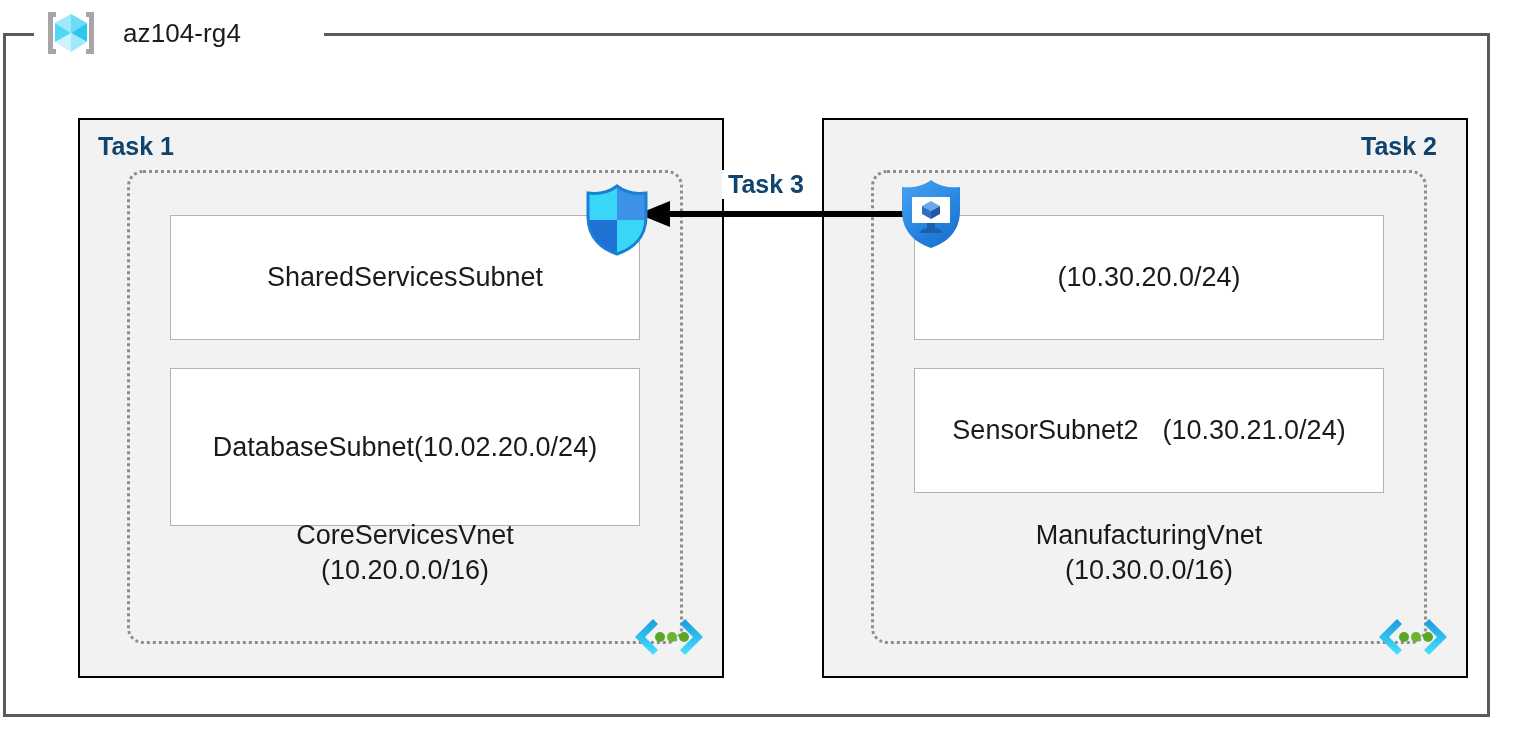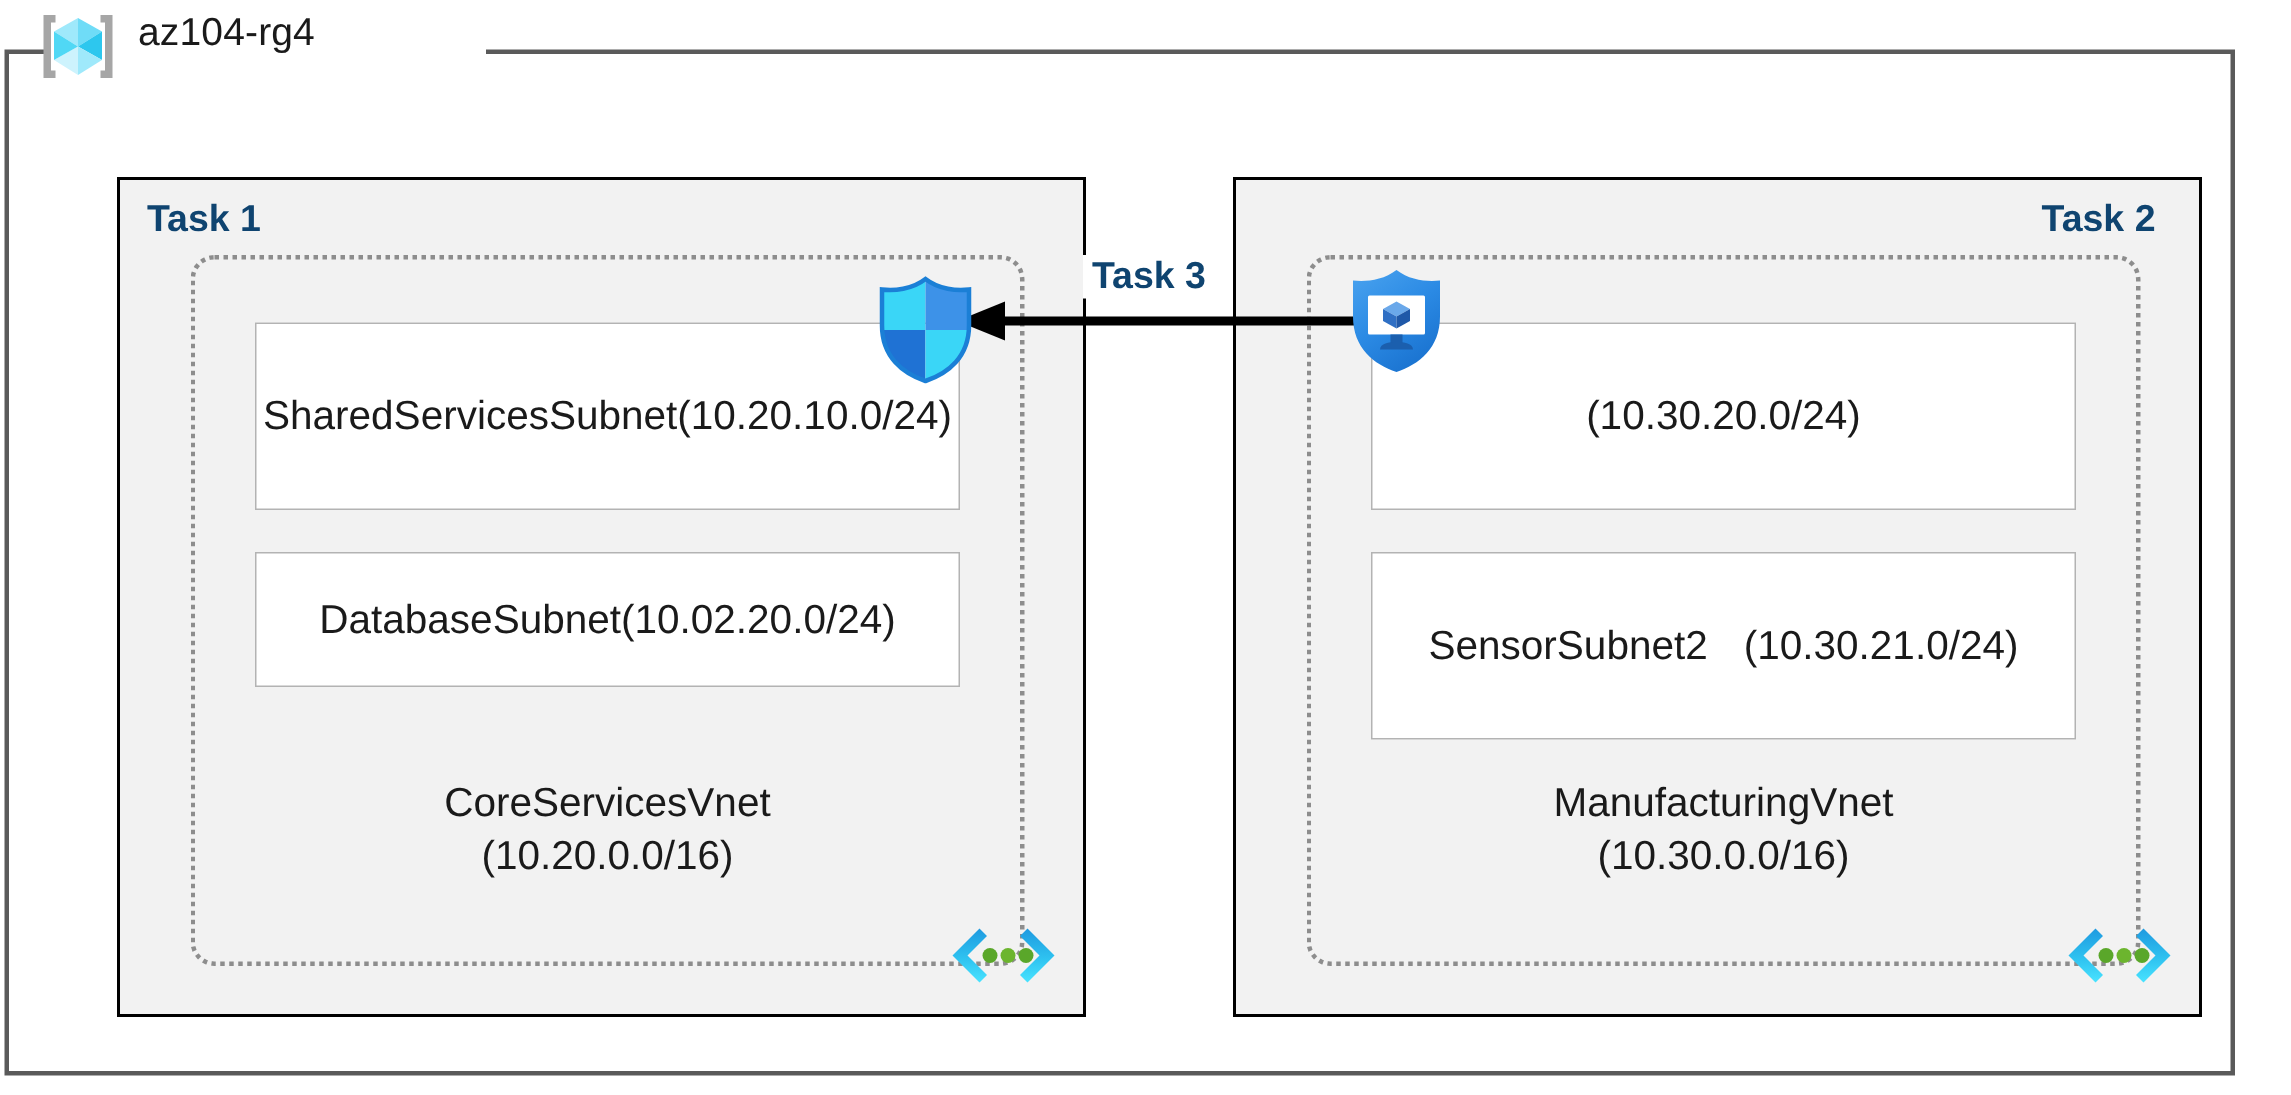--- a/index.html
+++ b/index.html
@@ -34,26 +34,26 @@
   .rg-label-gap {
     position: absolute;
     left: 34px;
     top: 22px;
     width: 290px;
     height: 24px;
     background: #ffffff;
   }
   .rg-label {
     position: absolute;
-    left: 24px;
+    left: 43px;
     top: 6px;
     height: 54px;
     display: flex;
-    align-items: flex-start;
-    gap: 12px;
+    align-items: center;
+    gap: 24px;
   }
   .rg-label-text {
     font-size: 26px;
     color: #1a1a1a;
     letter-spacing: 0.1px;
     white-space: nowrap;
   }
 
   
   .rg-icon { width: 56px; height: 50px; display:block; }
@@ -103,21 +103,21 @@
     align-items: center;
     justify-content: center;
   }
   .subnet-line {
     font-size: 27px;
     color: #1a1a1a;
     line-height: 1.28;
     white-space: nowrap;
   }
   #subnet-1a { left: 40px; top: 42px;  width: 470px; height: 125px; }
-  #subnet-1b { left: 40px; top: 195px; width: 470px; height: 90px; }
+  #subnet-1b { left: 40px; top: 195px; width: 470px; height: 158px; }
   #subnet-2a { left: 40px; top: 42px;  width: 470px; height: 125px; }
   #subnet-2b { left: 40px; top: 195px; width: 470px; height: 125px; gap: 24px; }
 
   
   .vnet-caption {
     position: absolute;
     left: 0;
     right: 0;
     top: 345px;
     text-align: center;
@@ -200,21 +200,20 @@
     <span class="rg-label-text">az104-rg4</span>
   </div>
 
   <div class="task-box" id="task-box-1">
     <div class="task-title left">Task 1</div>
 
     <div class="vnet-box">
 
       <div class="subnet-box" id="subnet-1a">
         <div class="subnet-line">SharedServicesSubnet</div>
-        <div class="subnet-line">(10.20.10.0/24)</div>
       </div>
 
       <div class="subnet-box" id="subnet-1b">
         <div class="subnet-line">DatabaseSubnet</div>
         <div class="subnet-line">(10.02.20.0/24)</div>
       </div>
 
       <div class="vnet-caption">
         <div class="line">CoreServicesVnet</div>
         <div class="line">(10.20.0.0/16)</div>

